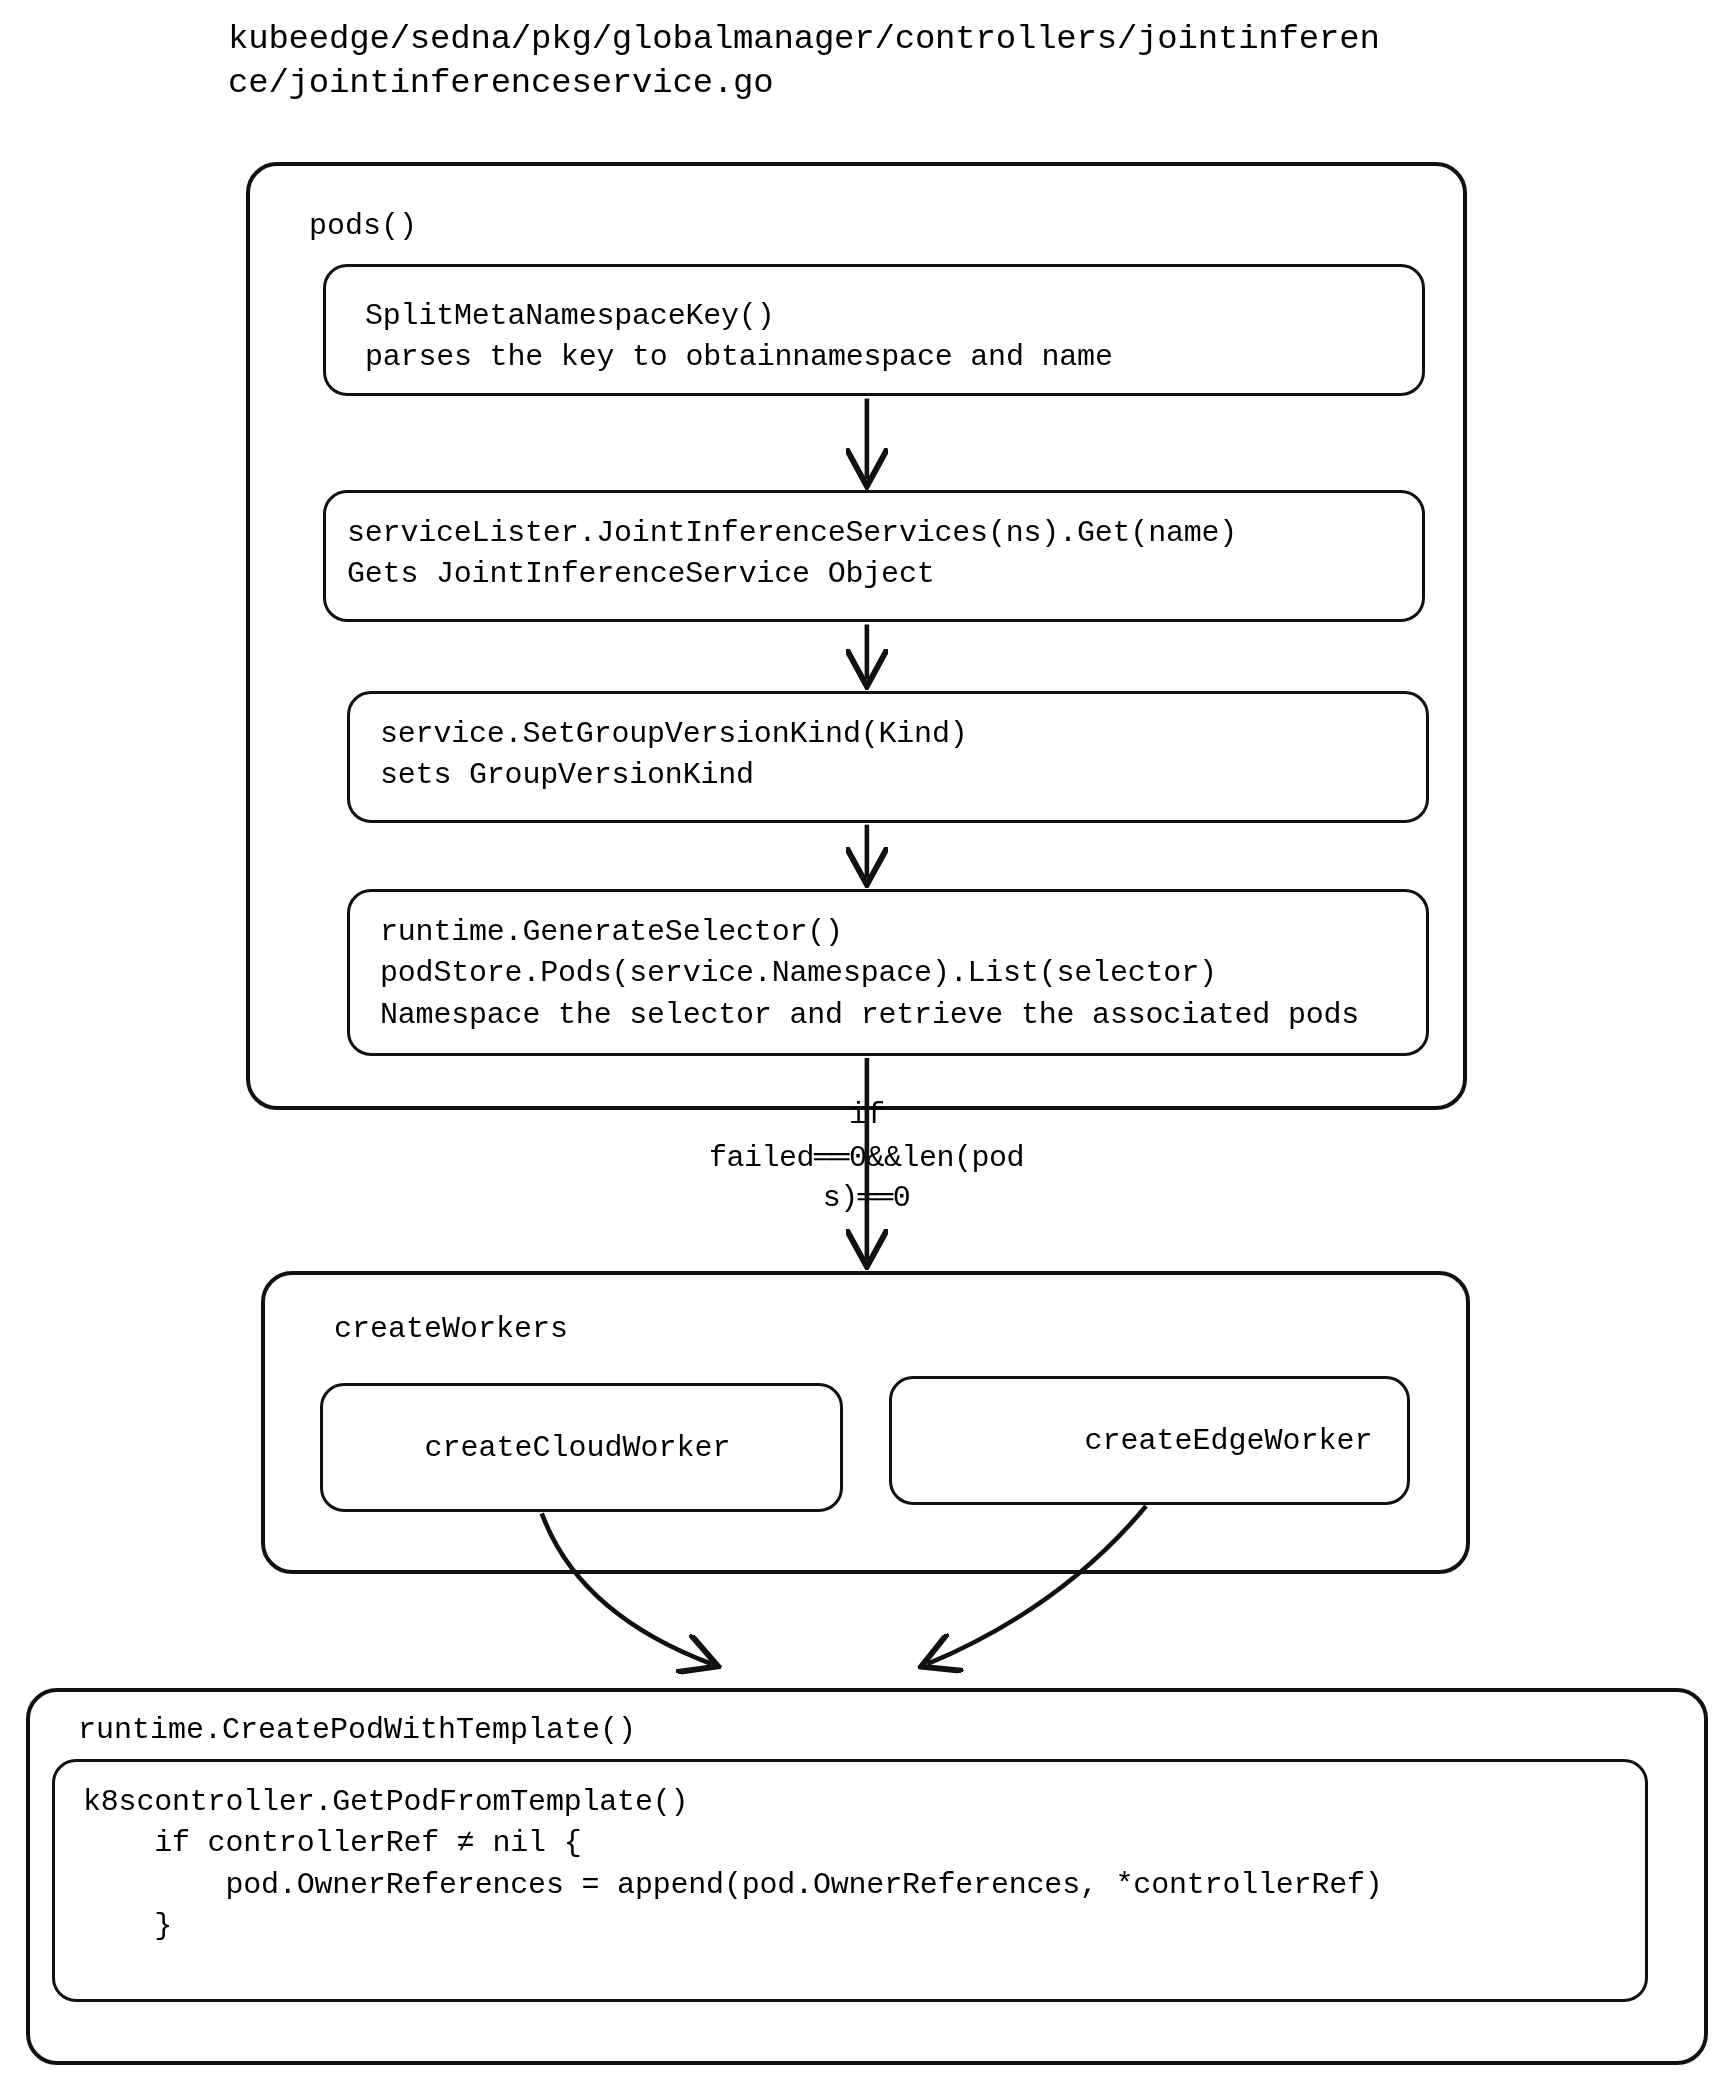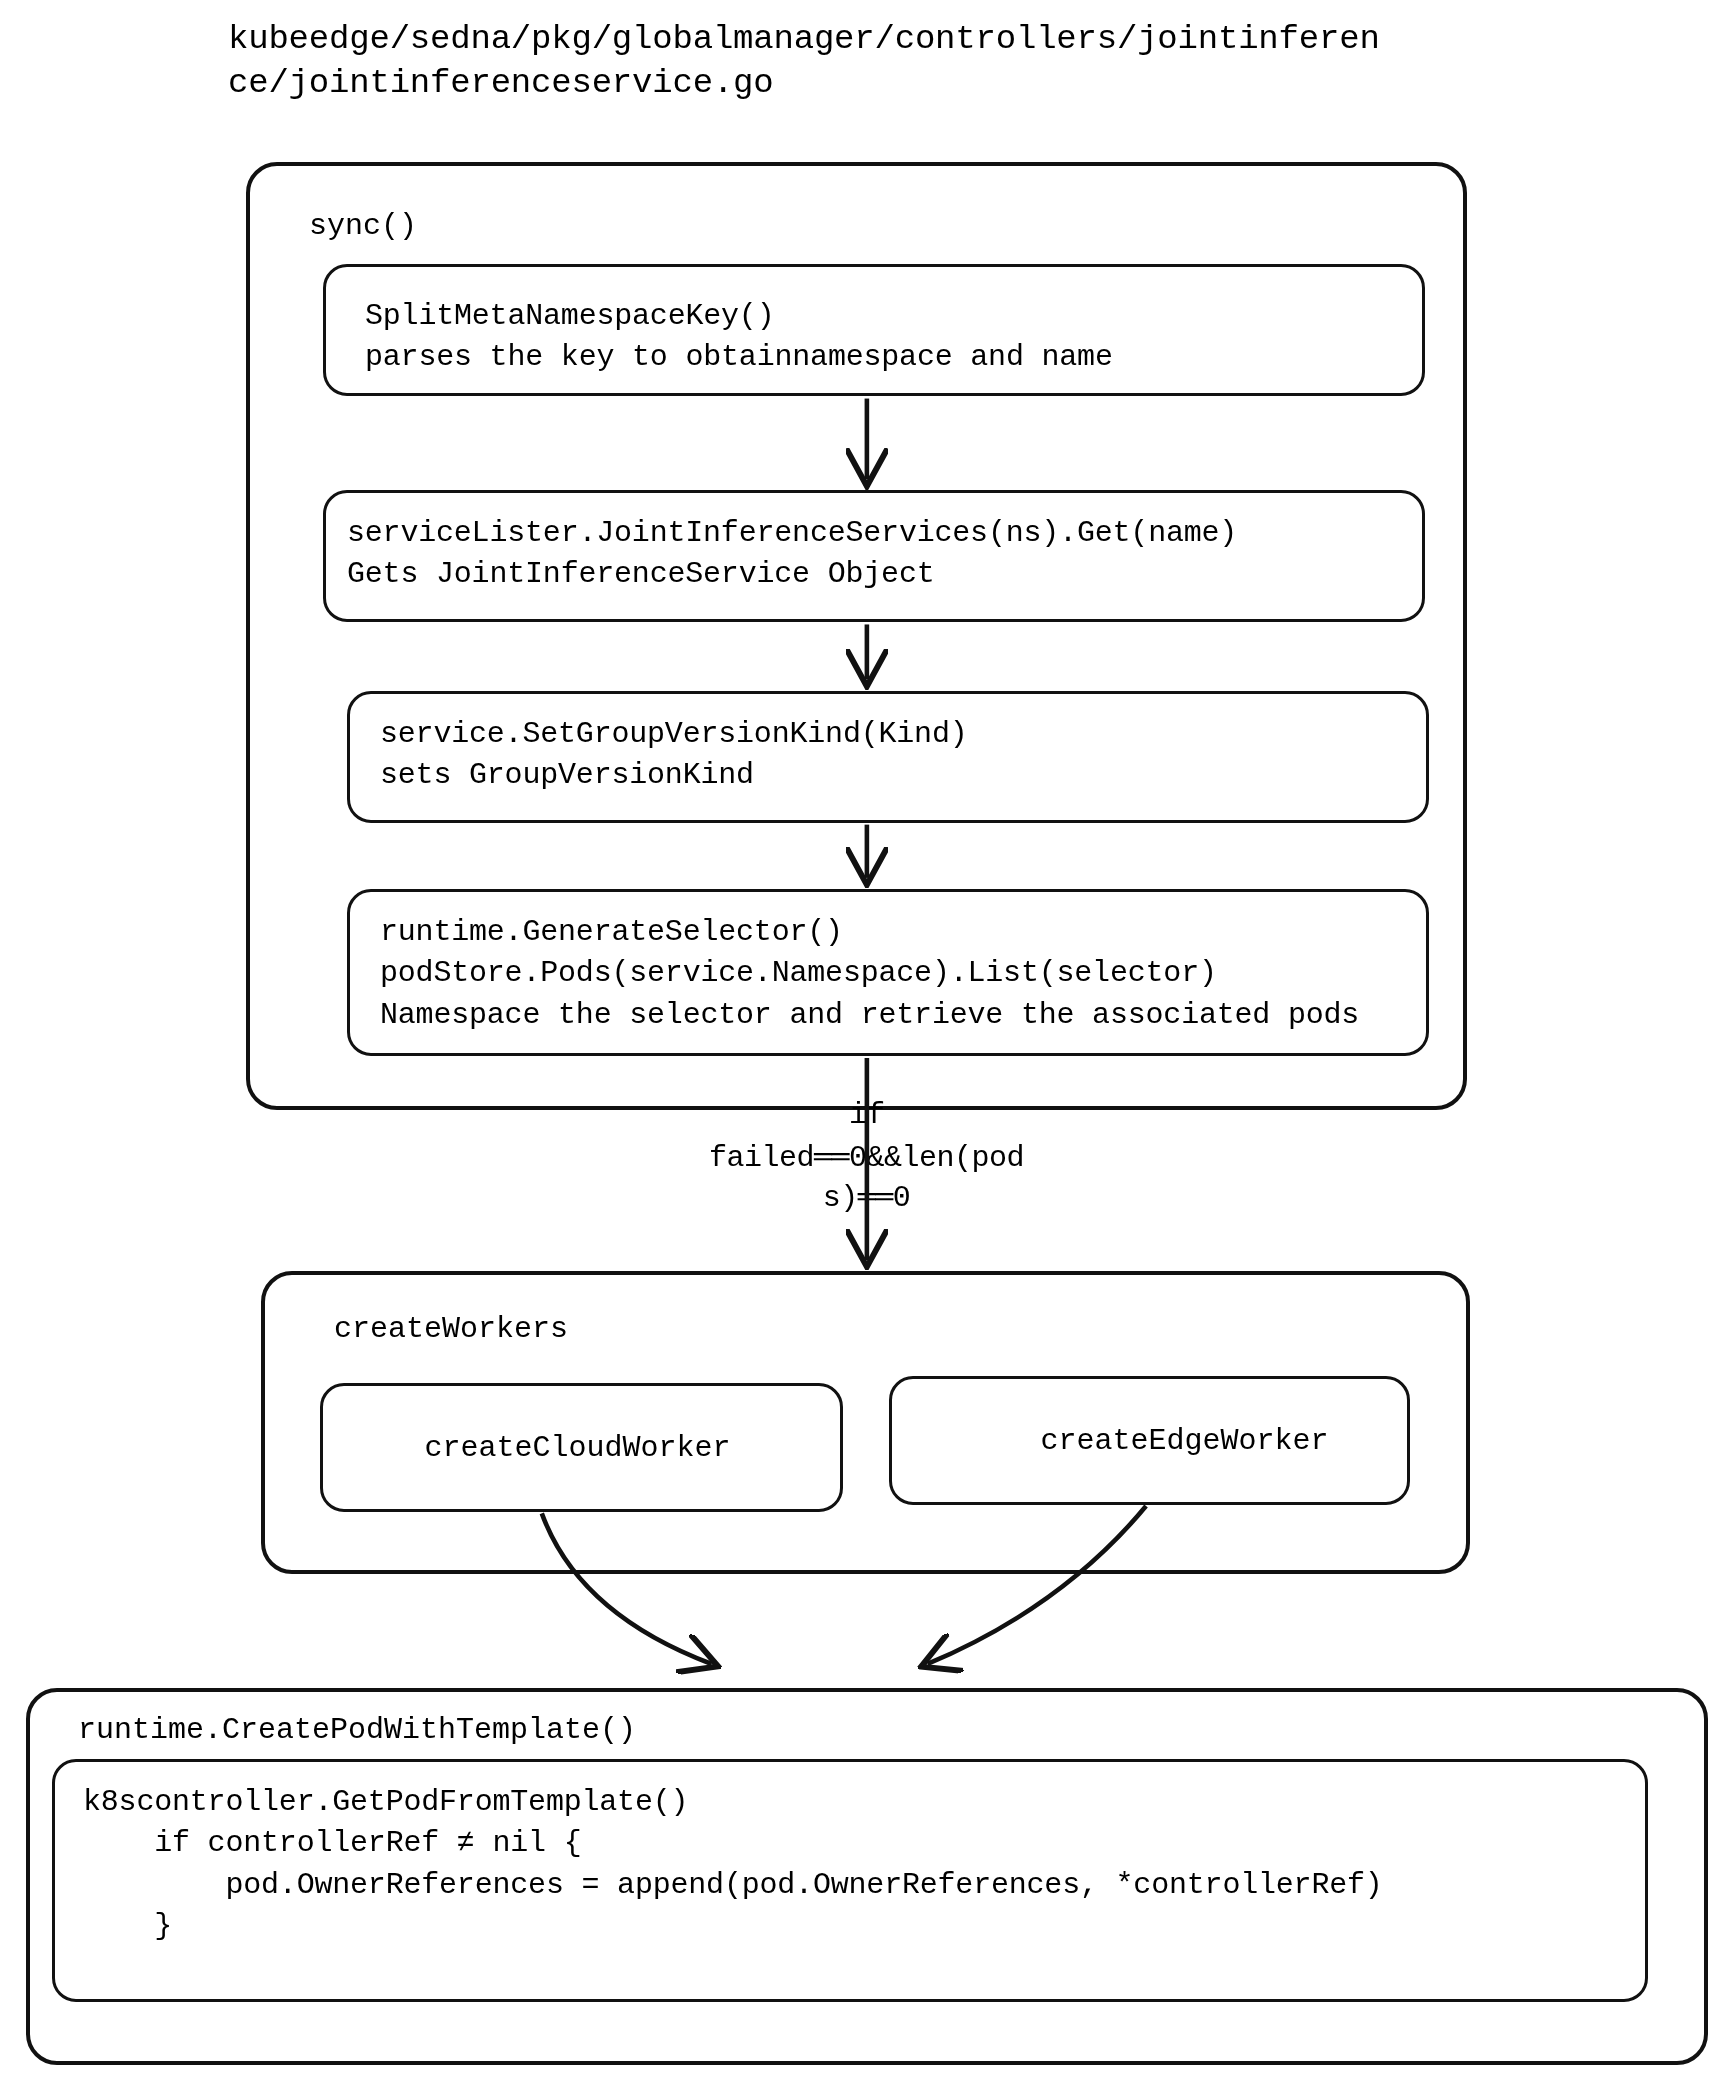--- a/index.html
+++ b/index.html
@@ -97,21 +97,21 @@
   }
 </style>
 </head>
 <body>
 
 <div id="stage">
 
   <div class="title"><span>kubeedge/sedna/pkg/globalmanager/controllers/jointinferen</span><br><span>ce/jointinferenceservice.go</span></div>
 
   <div class="box" style="left:246px; top:162px; width:1221px; height:948px;"></div>
-  <div class="group-label" style="left:309px; top:208px;">sync()</div>
+  <div class="group-label" style="left:309px; top:208px;">pods()</div>
 
   <div class="box inner" style="left:323px; top:264px; width:1102px; height:132px;"></div>
   <div class="code" style="left:347px; top:296px; width:1065px;margin-left:18px;"><span>SplitMetaNamespaceKey()</span>
 <span>parses the key to obtainnamespace and name</span></div>
 
   <div class="box inner" style="left:323px; top:490px; width:1102px; height:132px;"></div>
   <div class="code" style="left:347px; top:513px; width:1074px;"><span>serviceLister.JointInferenceServices(ns).Get(name)</span>
 <span>Gets JointInferenceService Object</span></div>
 
   <div class="box inner" style="left:347px; top:691px; width:1082px; height:132px;"></div>
@@ -127,21 +127,21 @@
   <div class="cond" style="left:643px; top:1139px; width:447px;"><span>failed══0&amp;&amp;len(pod</span>
 <span>s)══0</span></div>
 
   <div class="box" style="left:261px; top:1271px; width:1209px; height:303px;"></div>
   <div class="group-label" style="left:334px; top:1311px;">createWorkers</div>
 
   <div class="box inner" style="left:320px; top:1383px; width:523px; height:129px;"></div>
   <div class="centered-label" style="left:316px; top:1429px; width:523px; text-align:center;">createCloudWorker</div>
 
   <div class="box inner" style="left:889px; top:1376px; width:521px; height:129px;"></div>
-  <div class="centered-label" style="left:889px; top:1422px; width:591px; text-align:center;">createEdgeWorker</div>
+  <div class="centered-label" style="left:889px; top:1422px; width:591px; text-align:center;padding-left:44px;">createEdgeWorker</div>
 
   <div class="box" style="left:26px; top:1688px; width:1682px; height:377px;"></div>
   <div class="group-label" style="left:78px; top:1712px;">runtime.CreatePodWithTemplate()</div>
 
   <div class="box inner" style="left:52px; top:1759px; width:1596px; height:243px;"></div>
   <div class="code" style="left:83px; top:1782px; width:1552px;"><span>k8scontroller.GetPodFromTemplate()</span>
 <span>    if controllerRef ≠ nil {</span>
 <span>        pod.OwnerReferences = append(pod.OwnerReferences, *controllerRef)</span>
 <span>    }</span></div>
 

